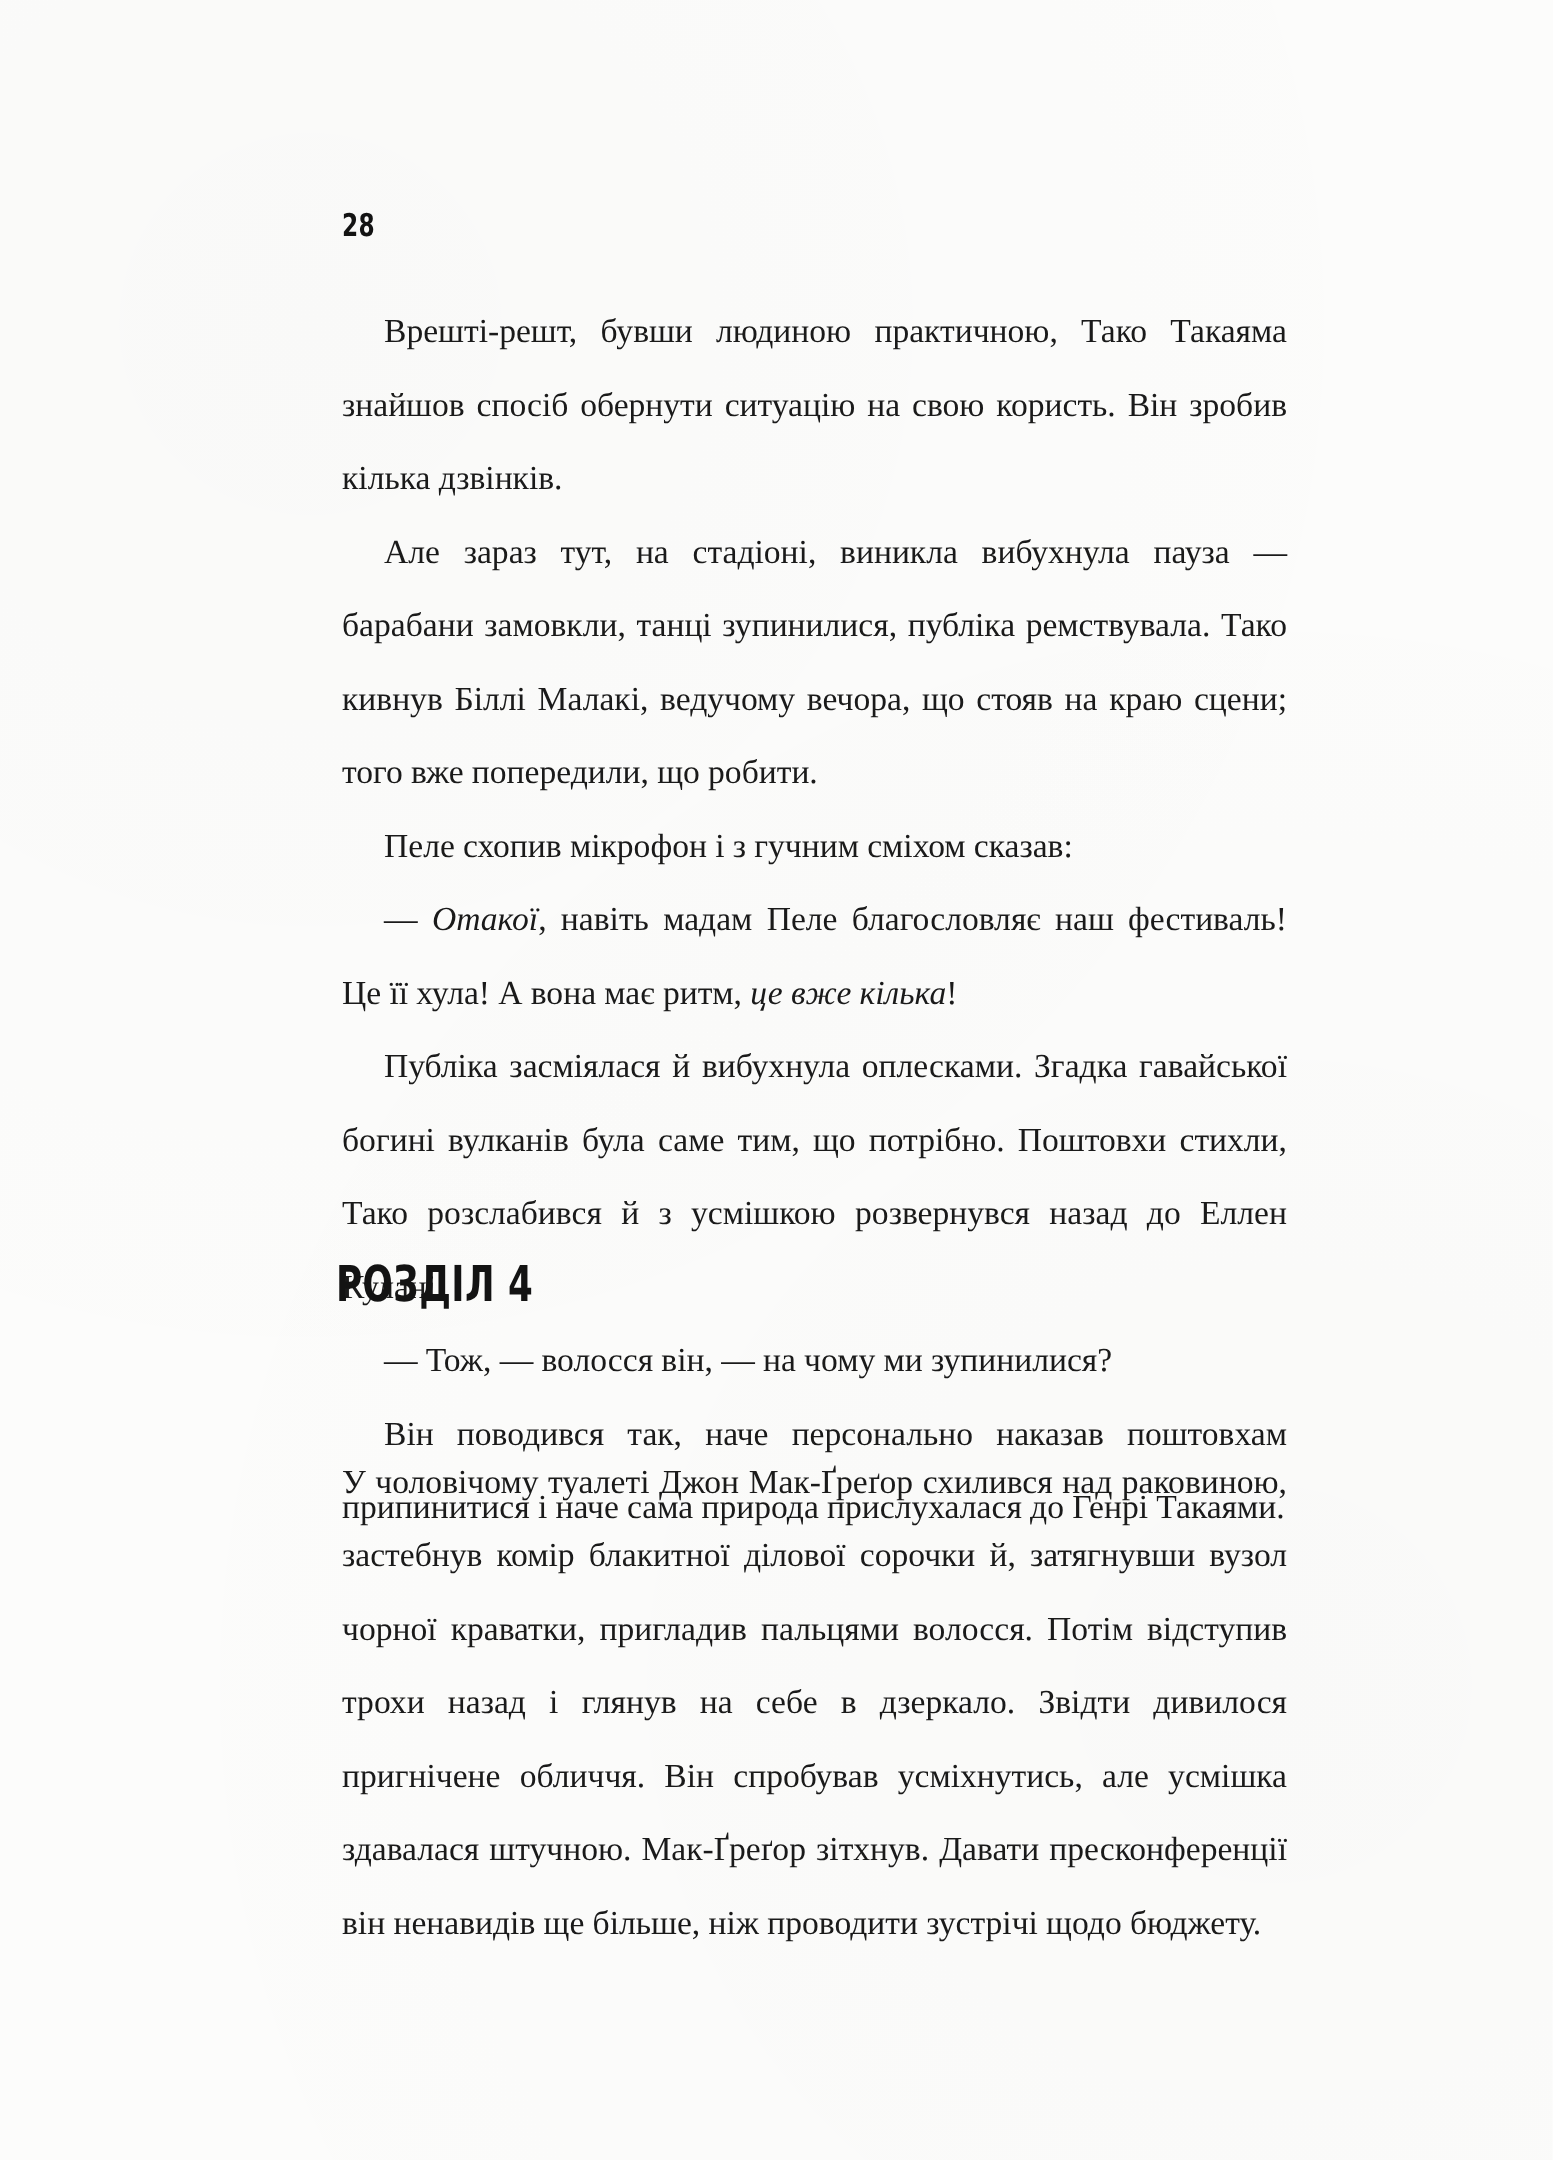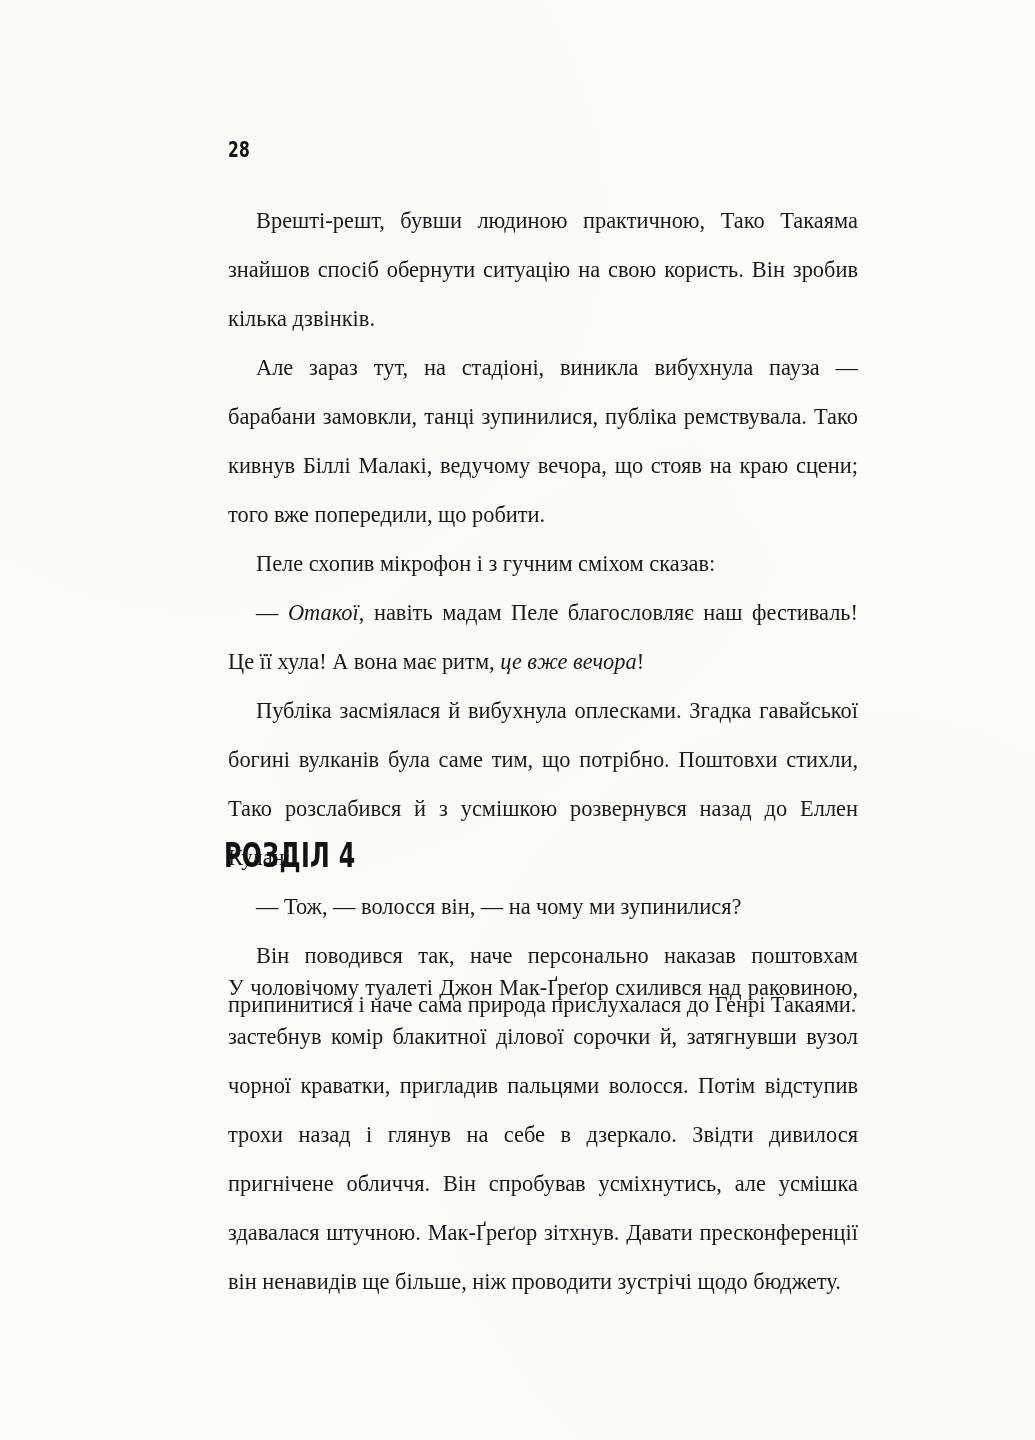--- a/index.html
+++ b/index.html
@@ -113,21 +113,21 @@
 <body>
 
 <div class="page">
 
   <div class="folio">28</div>
 
   <div class="body-block">
       <p class="para"><span>Врешті-решт, бувши людиною практичною, Тако Такаяма знайшов спосіб обернути ситуацію на свою користь. Він зробив кілька дзвінків.</span></p>
       <p class="para"><span>Але зараз тут, на стадіоні, виникла вибухнула пауза — барабани замовкли, танці зупинилися, публіка ремствувала. Тако кивнув Біллі Малакі, ведучому вечора, що стояв на краю сцени; того вже попередили, що робити.</span></p>
       <p class="para"><span>Пеле схопив мікрофон і з гучним сміхом сказав:</span></p>
-      <p class="para"><span>— </span><em>Отакої</em><span>, навіть мадам Пеле благословляє наш фестиваль! Це її хула! А вона має ритм, </span><em>це вже вечора</em><span>!</span></p>
+      <p class="para"><span>— </span><em>Отакої</em><span>, навіть мадам Пеле благословляє наш фестиваль! Це її хула! А вона має ритм, </span><em>це вже кілька</em><span>!</span></p>
       <p class="para"><span>Публіка засміялася й вибухнула оплесками. Згадка гавайської богині вулканів була саме тим, що потрібно. Поштовхи стихли, Тако розслабився й з усмішкою розвернувся назад до Еллен Кулані.</span></p>
       <p class="para"><span>— Тож, — волосся він, — на чому ми зупинилися?</span></p>
       <p class="para"><span>Він поводився так, наче персонально наказав поштовхам припинитися і наче сама природа прислухалася до Генрі Такаями.</span></p>
     </div>
 
   <div class="chapter">
     <div class="chapter-title">РОЗДІЛ 4</div>
   </div>
 
   <div class="after-chapter">

